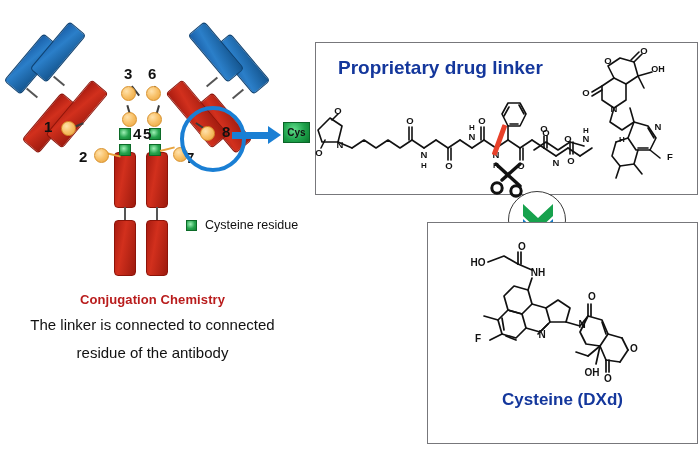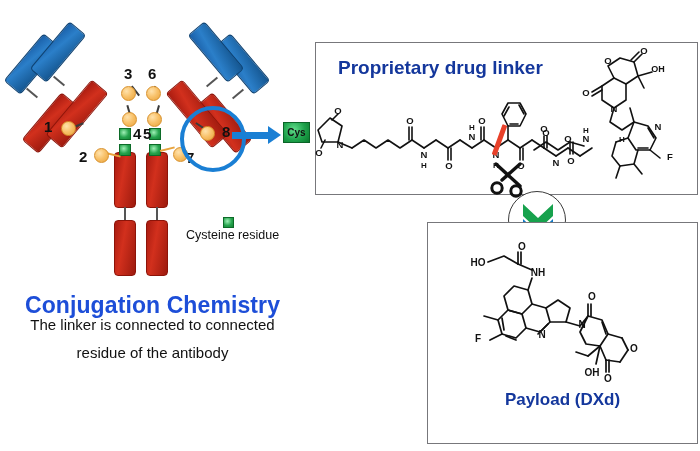--- a/index.html
+++ b/index.html
@@ -60,39 +60,39 @@
   
   .arrow-shaft{position:absolute;background:#1a7fd4;}
   .arrow-head{
     position:absolute;width:0;height:0;
     border-top:9px solid transparent;border-bottom:9px solid transparent;
     border-left:13px solid #1a7fd4;
   }
 
   
   .legend{position:absolute;left:186px;top:217px;}
-  .legend-row{display:flex;align-items:center;height:16px;margin-bottom:3px;flex-direction:column;}
+  .legend-row{display:flex;align-items:center;height:16px;margin-bottom:3px;}
   .legend-sq{
     width:11px;height:11px;margin-right:8px;flex:none;
     background:radial-gradient(circle at 38% 35%,#9ff0b6 0%,#26a44e 55%,#148434 100%);
     border:1.4px solid #0c6b28;box-sizing:border-box;
   }
   .legend-ball-wrap{width:19px;margin-right:5px;flex:none;position:relative;height:14px;}
   .legend-ball{
     position:absolute;left:0;top:1px;width:12px;height:12px;border-radius:50%;
     background:radial-gradient(circle at 35% 32%,#ffe2ac 0%,#f8c169 48%,#e8a33c 100%);
     border:1.3px solid #d8912c;box-sizing:border-box;
   }
   .legend-ball-tail{position:absolute;left:11px;top:6px;width:7px;height:1.8px;background:#e8a33c;}
   .legend-txt{font-size:12.5px;color:#111;white-space:nowrap;}
 
   
   .cap-title{
     position:absolute;text-align:center;width:100%;
-    font-size:23px;font-weight:700;color:#1d4ed8;letter-spacing:.1px;
+    font-size:13px;font-weight:700;color:#b91c1c;letter-spacing:.1px;
   }
   .cap-sub{
     position:absolute;text-align:center;width:100%;
     font-size:15px;color:#111;line-height:1.26;
   }
 
   
   .panel{
     position:absolute;border:1.4px solid #77777b;background:#fff;box-sizing:border-box;
   }
@@ -355,21 +355,21 @@
   </svg>
 
   <div class="logo-circle" style="left:508px;top:191px;width:58px;height:58px;">
     <svg width="58" height="58" viewBox="0 0 58 58">
       <path d="M14,12 L29,26 L44,12 L44,24 L29,38 L14,24 Z" fill="#17a24d"></path>
       <path d="M14,27 L29,41 L44,27 L44,39 L29,53 L14,39 Z" fill="#1278c4"></path>
     </svg>
   </div>
 
   <div class="panel" style="left:427px;top:222px;width:271px;height:222px;">
-    <div class="pay-title" style="top:167px;">Payload (DXd)</div>
+    <div class="pay-title" style="top:167px;">Cysteine (DXd)</div>
   </div>
 
   <svg class="chem" style="left:466px;top:246px;" width="190" height="150" viewBox="0 0 190 150">
     <g fill="none" stroke="#111" stroke-width="1.7" stroke-linecap="round" stroke-linejoin="round">
 
       <path d="M22,16 L38,10 L52,18"></path>
       <path d="M52,18 L52,6"></path>
         <path d="M55,18 L55,6"></path>
       <path d="M52,18 L66,24"></path>
       <path d="M66,32 L62,44"></path>

